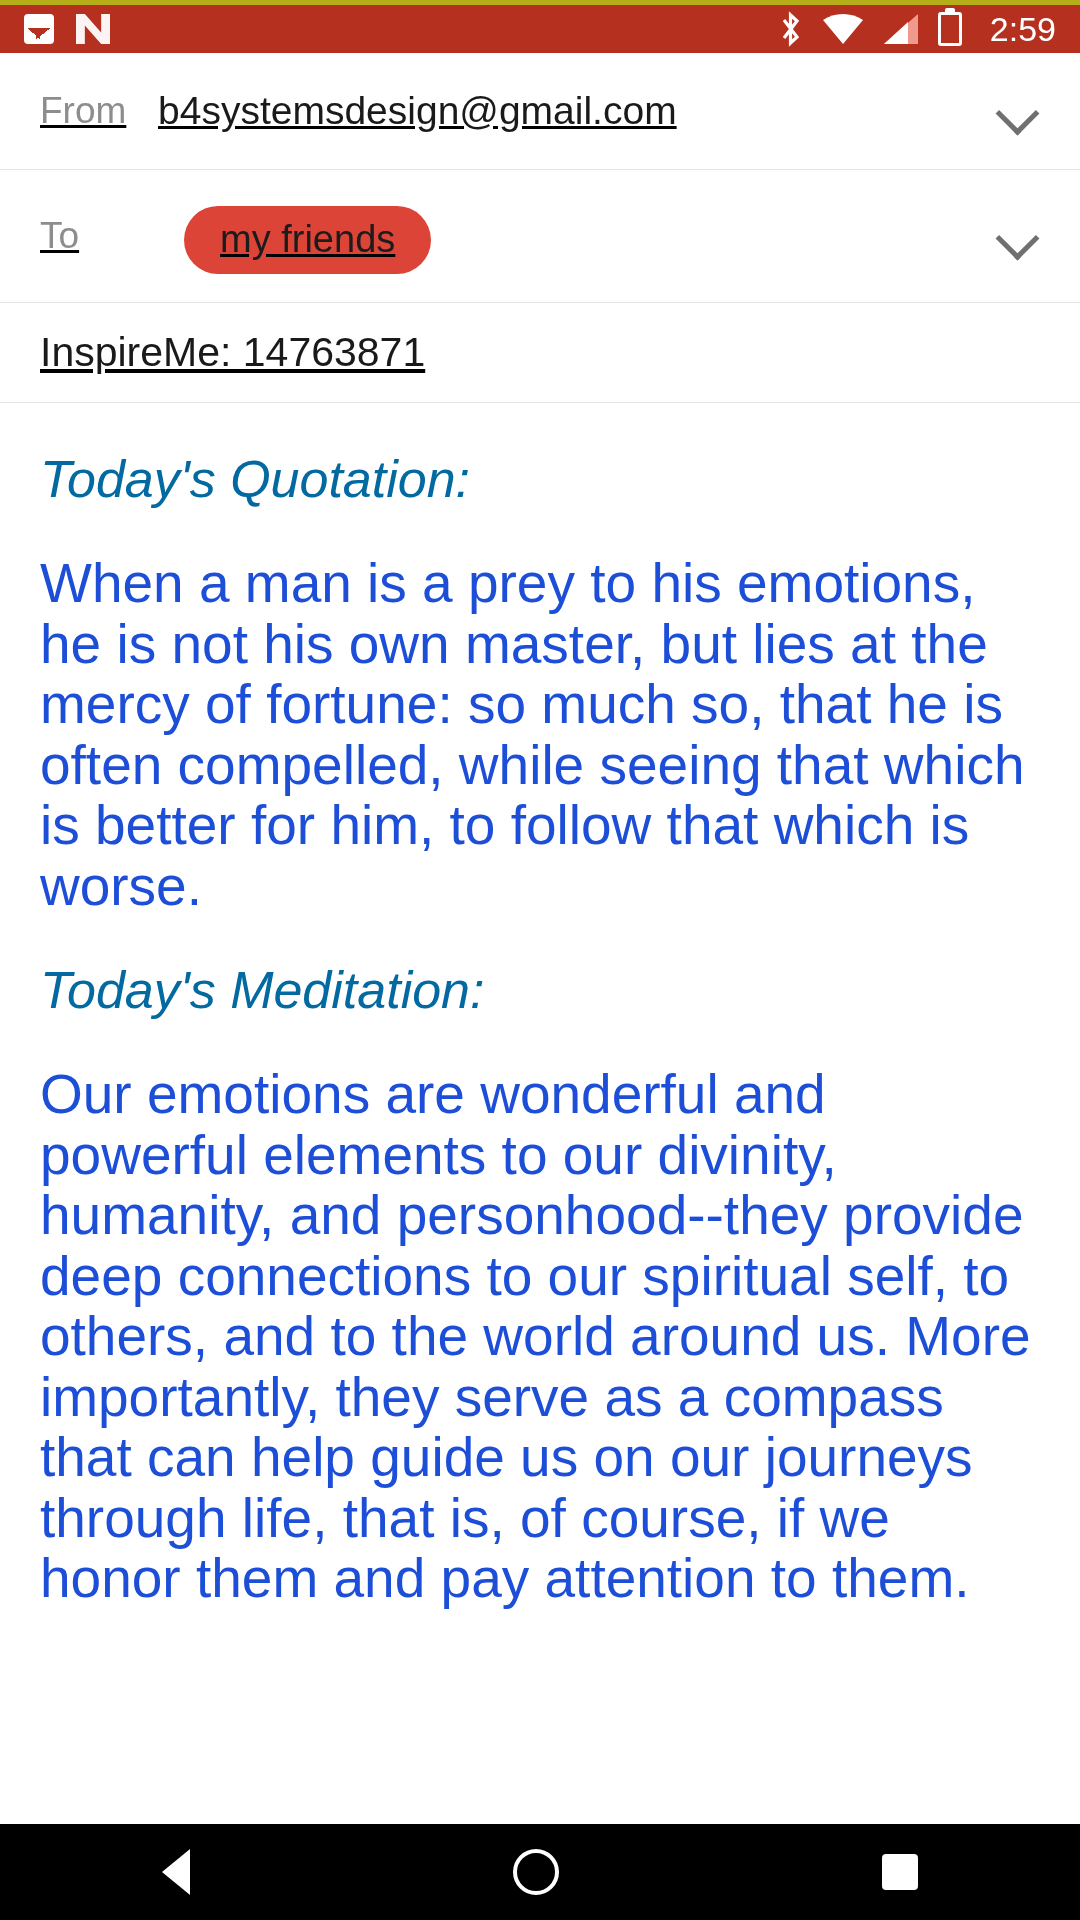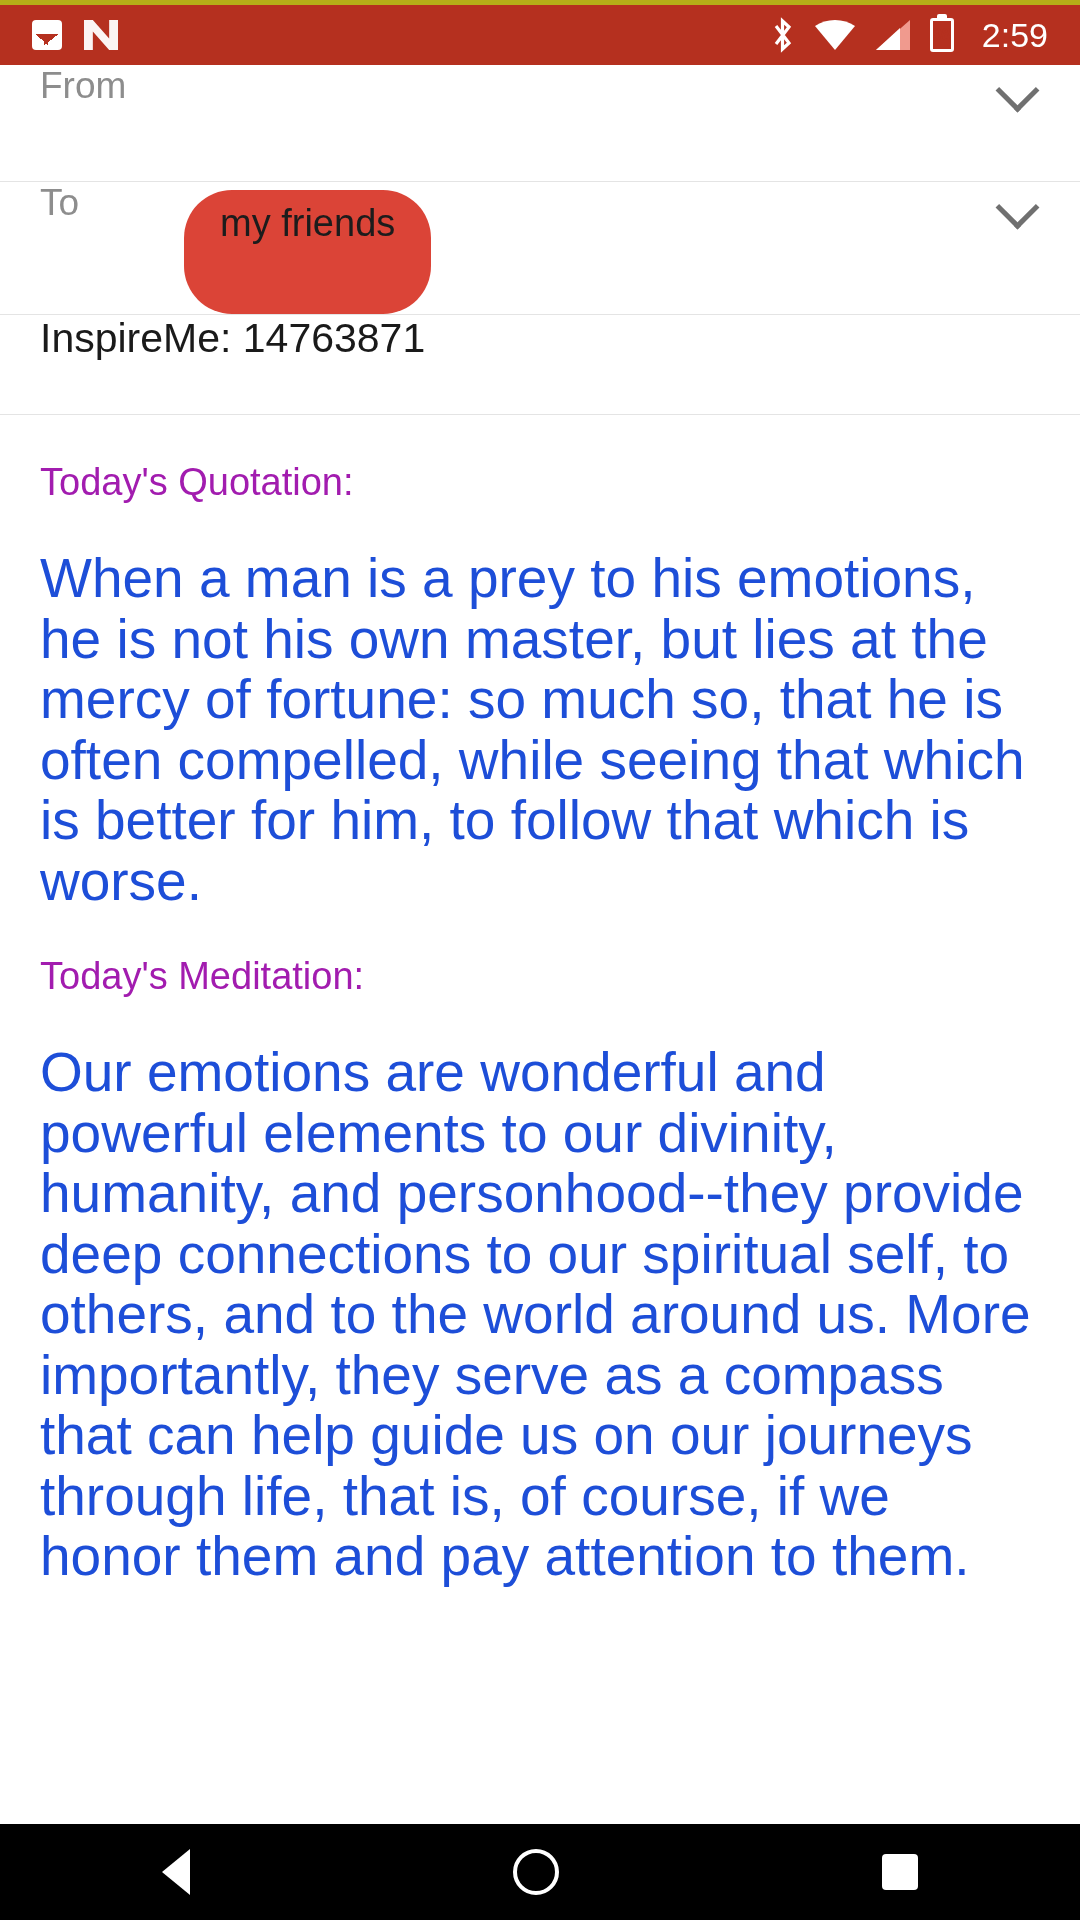--- a/index.html
+++ b/index.html
@@ -7,24 +7,24 @@
     width:1080px; height:1920px;
     background:#ffffff;
     font-family:"Liberation Sans", sans-serif;
     overflow:hidden;
   }
   #screen { position:relative; width:1080px; height:1920px; background:#fff; overflow:hidden; }
 
   
   .topline { height:5px; width:100%; background:#b5ae18; }
   .statusbar {
-    height:60px; width:100%;
+    height:48px; width:100%;
     background:#b5301f;
     display:flex; align-items:center;
-    padding:0 32px;
+    padding:0 24px;
     color:#ffffff;
   }
   .sb-left { display:flex; align-items:center; gap:22px; }
   .sb-right { margin-left:auto; display:flex; align-items:center; gap:18px; }
   .sb-time { font-size:34px; font-weight:400; letter-spacing:0px; margin-left:10px; }
 
   .ic { display:block; }
 
   .img-icon {
     width:30px; height:30px; background:#fff; border-radius:4px;
@@ -64,24 +64,25 @@
   .appbar .title {
     color:#fff; font-size:46px; font-weight:700; margin-left:52px; letter-spacing:.3px;
   }
   .appbar .actions { margin-left:auto; display:flex; align-items:center; gap:56px; }
   .iconbtn { display:flex; align-items:center; justify-content:center; cursor:pointer; }
   .dots { display:flex; flex-direction:column; gap:7px; align-items:center; padding:0 10px; }
   .dots i { width:9px; height:9px; background:#fff; border-radius:50%; display:block; }
 
   
   .row {
-    display:flex; 
+    display:flex; align-items:center;
     padding:0 40px;
     border-bottom:1px solid #e4e4e4;
     background:#fff;
+    text-decoration:underline;
   }
   .row-from { height:117px; }
   .row-to   { height:133px;gap:26px; }
   .row-subj { height:100px; }
 
   .flabel {
     color:#8d8d8d; font-size:37px; width:118px; flex:0 0 118px;
   }
   .fvalue { color:#1a1a1a; font-size:39px; }
   .chev {
@@ -104,21 +105,21 @@
   .subject { color:#1a1a1a; font-size:41px; }
 
   
   .body {
     padding:46px 40px 0 40px;
     background:#fff;
     height:calc(1920px - 50px - 5px - 125px - 117px - 133px - 100px - 46px);
     overflow:hidden;
   }
   .bhead {
-    color:#a21caf; font-size:38px; margin-bottom:44px;
+    color:#0369a1; font-size:52px; margin-bottom:44px;font-style:italic;
   }
   .bpara {
     color:#1d4ed8; font-size:55px; line-height:1.10;
     margin-bottom:44px;
   }
   .bpara:last-child { margin-bottom:0; }
 
   
   .navbar {
     position:absolute; left:0; bottom:0;
@@ -165,20 +166,21 @@
       <span class="batt">
         <span>98</span>
       </span>
       <span class="sb-time">2:59</span>
     </div>
   </div>
 
 
   <div class="row row-from">
     <span class="flabel">From</span>
+    <span class="fvalue">b4systemsdesign@gmail.com</span>
     <span class="chev"></span>
   </div>
 
   <div class="row row-to">
     <span class="flabel">To</span>
     <span class="chip">my friends</span>
     <span class="chev"></span>
   </div>
 
   <div class="row row-subj">

